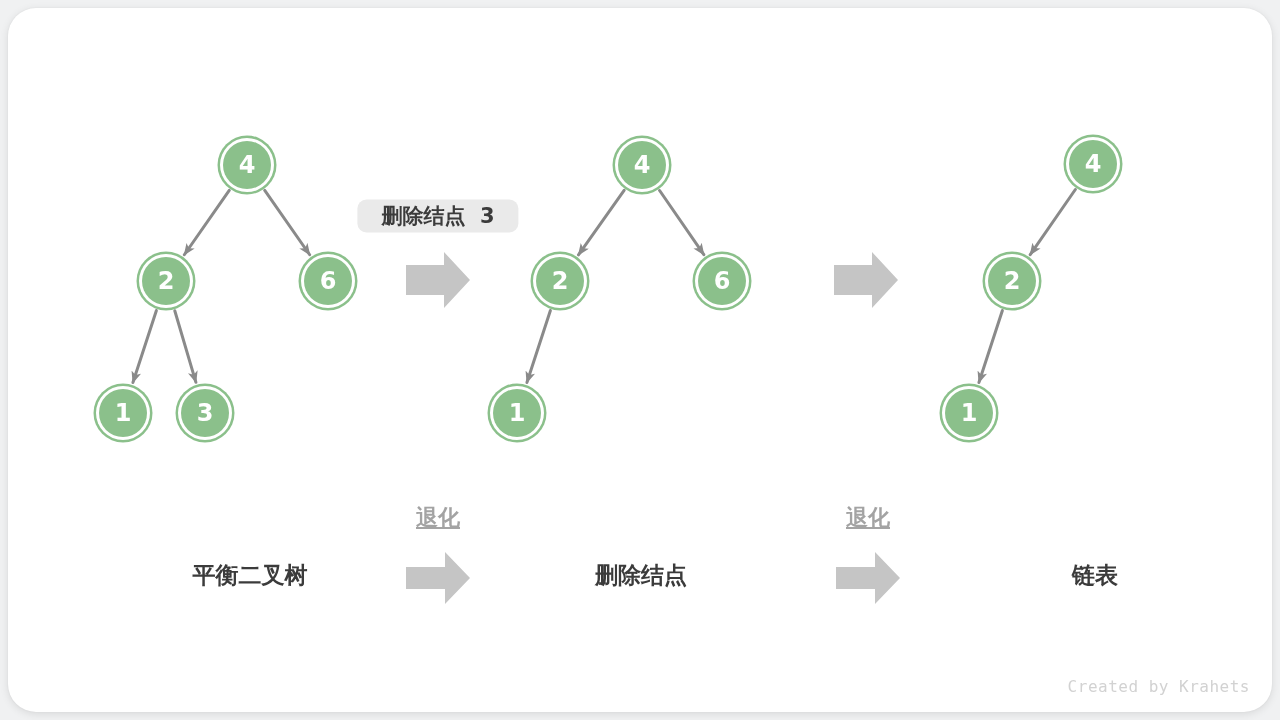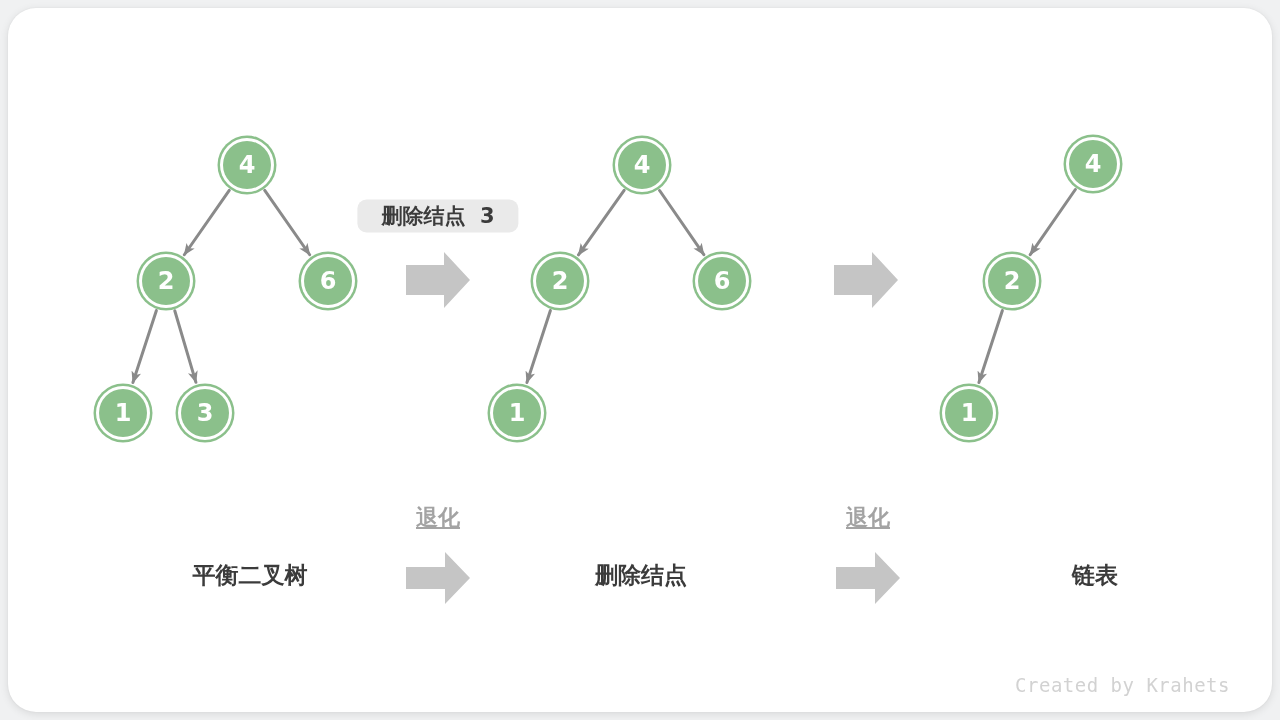--- a/index.html
+++ b/index.html
@@ -36,23 +36,23 @@
   .block-arrow{position:absolute;background:var(--block-arrow,#c5c5c5);}
   .degrade-label{
     position:absolute;transform:translate(-50%,-50%);
     color:var(--degrade-text,#a3a3a3);font-size:22px;font-weight:700;white-space:pre;text-decoration:underline;
   }
   .stage-label{
     position:absolute;transform:translate(-50%,-50%);
     color:var(--stage-text,#3b3b3b);font-size:23px;font-weight:700;white-space:pre;
   }
   #credit{
-    position:absolute;right:50px;bottom:24px;
+    position:absolute;right:30px;bottom:24px;
     font-family:"DejaVu Sans Mono","Liberation Mono",monospace;
-    font-size:19px;color:var(--credit,#d2d2d2);letter-spacing:.5px;
+    font-size:16px;color:var(--credit,#d2d2d2);letter-spacing:.5px;
   }
 </style>
 </head>
 <body>
 
 <div id="card"></div>
 
 <div id="stage">
   <svg id="edge-layer">
     <defs>

